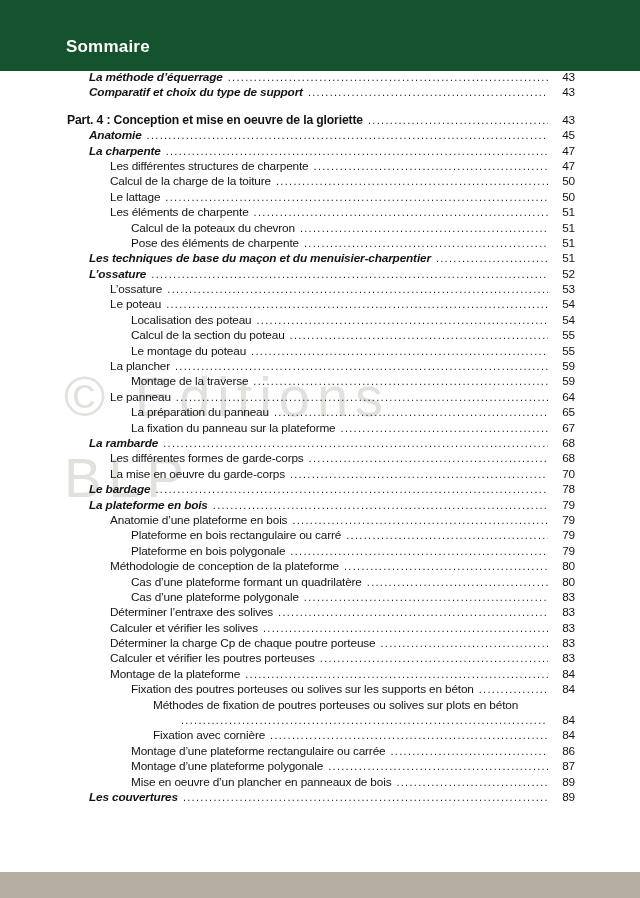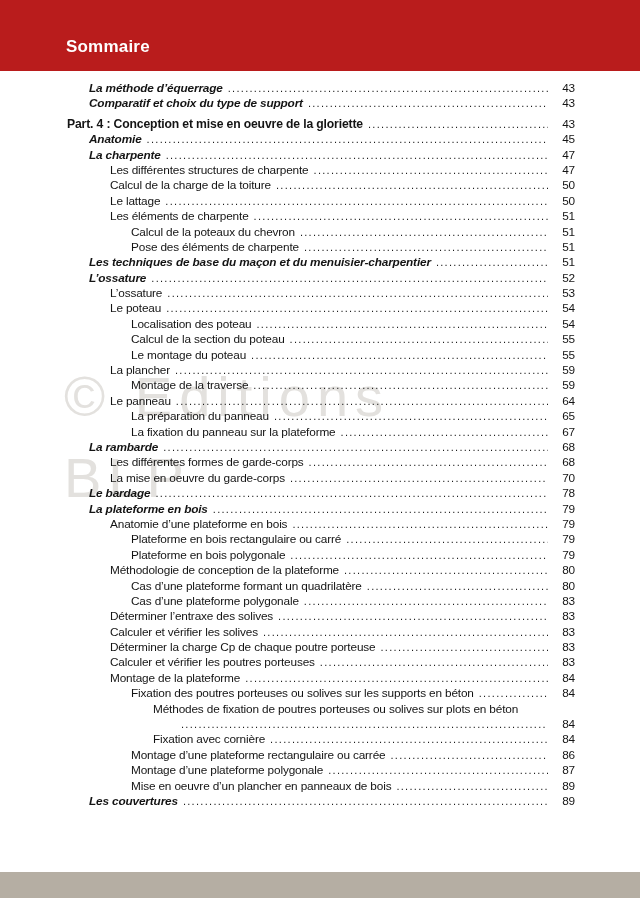--- a/index.html
+++ b/index.html
@@ -9,21 +9,21 @@
     height: 898px;
     background: #ffffff;
     overflow: hidden;
     font-family: "Liberation Sans", "DejaVu Sans", sans-serif;
     color: #141414;
   }
   .header-bar {
     position: absolute;
     top: 0; left: 0;
     width: 640px; height: 71px;
-    background: #b91c1c;
+    background: #14532d;
   }
   .header-title {
     position: absolute;
     left: 66px; top: 37px;
     font-size: 17px;
     font-weight: bold;
     color: #ffffff;
     letter-spacing: 0.2px;
   }
   .footer-bar {
@@ -39,35 +39,35 @@
     font-size: 56px;
     line-height: 81px;
     letter-spacing: 7px;
     color: #e3e1de;
     white-space: nowrap;
     z-index: 0;
     user-select: none;
   }
   .toc {
     position: absolute;
-    top: 71px; left: 67px;
+    top: 60px; left: 67px;
     width: 508px;
     padding-top: 10px;
     z-index: 1;
   }
   .row {
     display: flex;
     align-items: baseline;
     height: 15.4px;
     line-height: 15.4px;
     font-size: 11.8px;
     letter-spacing: -0.15px;
     white-space: nowrap;
   }
-  .row.gap { margin-top: 5px; }
+  .row.gap { margin-top: 12px; }
   .row .label { flex: 0 0 auto; }
   .lv0 .label { font-weight: bold; font-size: 12.2px; }
   .lv1 { padding-left: 22px; }
   .lv1 .label { font-weight: bold; font-style: italic; }
   .lv2 { padding-left: 43px; }
   .lv3 { padding-left: 64px; }
   .lv4 { padding-left: 86px; }
   .lv5 { padding-left: 109px; }
   .leader {
     flex: 1 1 auto;

